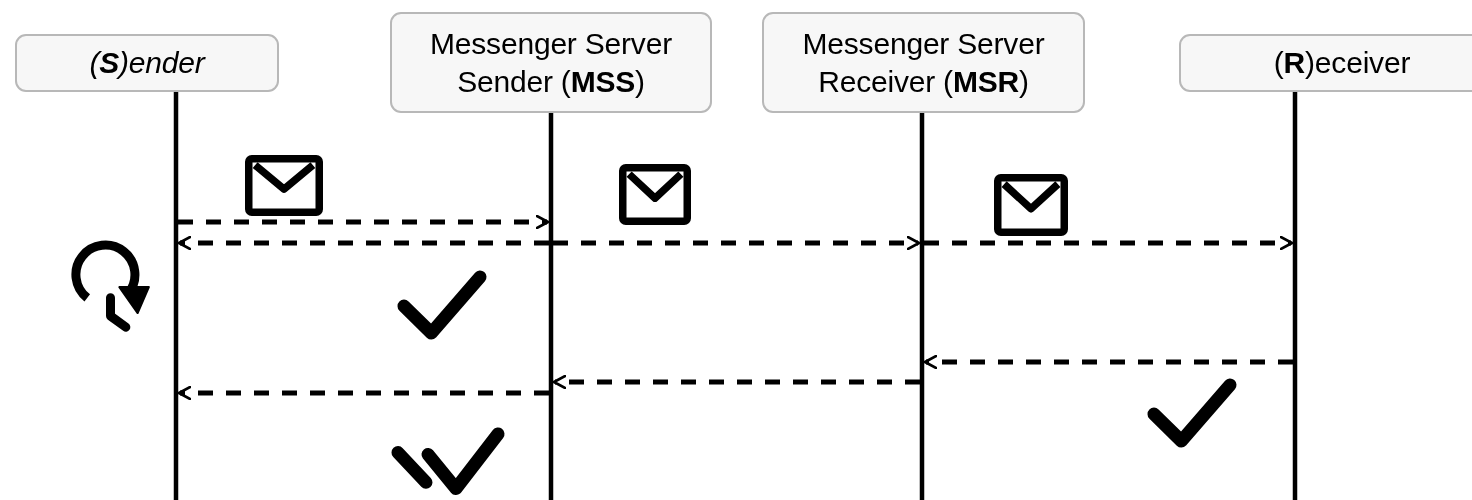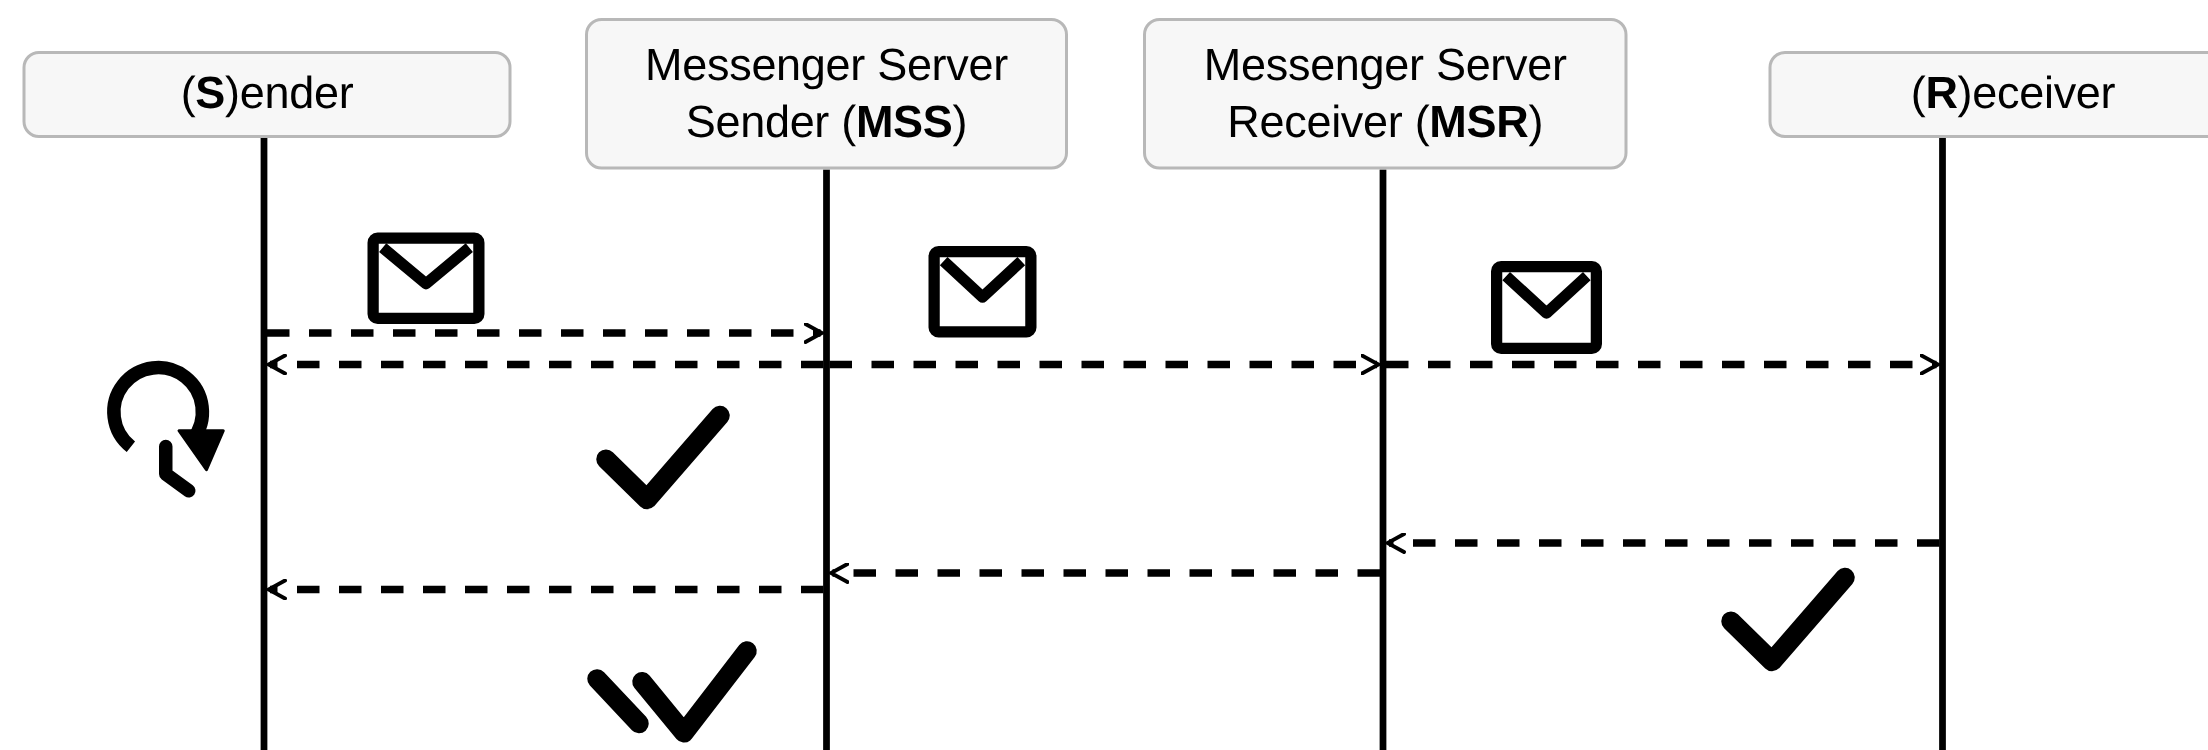--- a/index.html
+++ b/index.html
@@ -107,21 +107,21 @@
           <path d="M 1154 414.12 L 1181.36 441 L 1230 385" fill="none" stroke="#000" stroke-width="13" stroke-linecap="round" stroke-linejoin="round"></path>
         </g>
         <g>
           <path d="M 398 452.6 L 426 482.36" fill="none" stroke="#000" stroke-width="13" stroke-linecap="round"></path>
           <path d="M 428 454.46 L 456 488.56 L 498 434" fill="none" stroke="#000" stroke-width="13" stroke-linecap="round" stroke-linejoin="round"></path>
         </g>
       </g>
   </svg>
 
   <div id="lane-headers">
-      <div class="lane-header" style="left: 15px; top: 34px; width: 326px; height: 58px;">
+      <div class="lane-header" style="left: 15px; top: 34px; width: 264px; height: 58px; font-style: italic;">
         <span class="lane-label">(<b>S</b>)ender</span>
       </div>
       <div class="lane-header" style="left: 390px; top: 12px; width: 322px; height: 101px;">
         <span class="lane-label">Messenger Server<br>Sender (<b>MSS</b>)</span>
       </div>
       <div class="lane-header" style="left: 762px; top: 12px; width: 323px; height: 101px;">
         <span class="lane-label">Messenger Server<br>Receiver (<b>MSR</b>)</span>
       </div>
       <div class="lane-header" style="left: 1179px; top: 34px; width: 326px; height: 58px;">
         <span class="lane-label">(<b>R</b>)eceiver</span>

